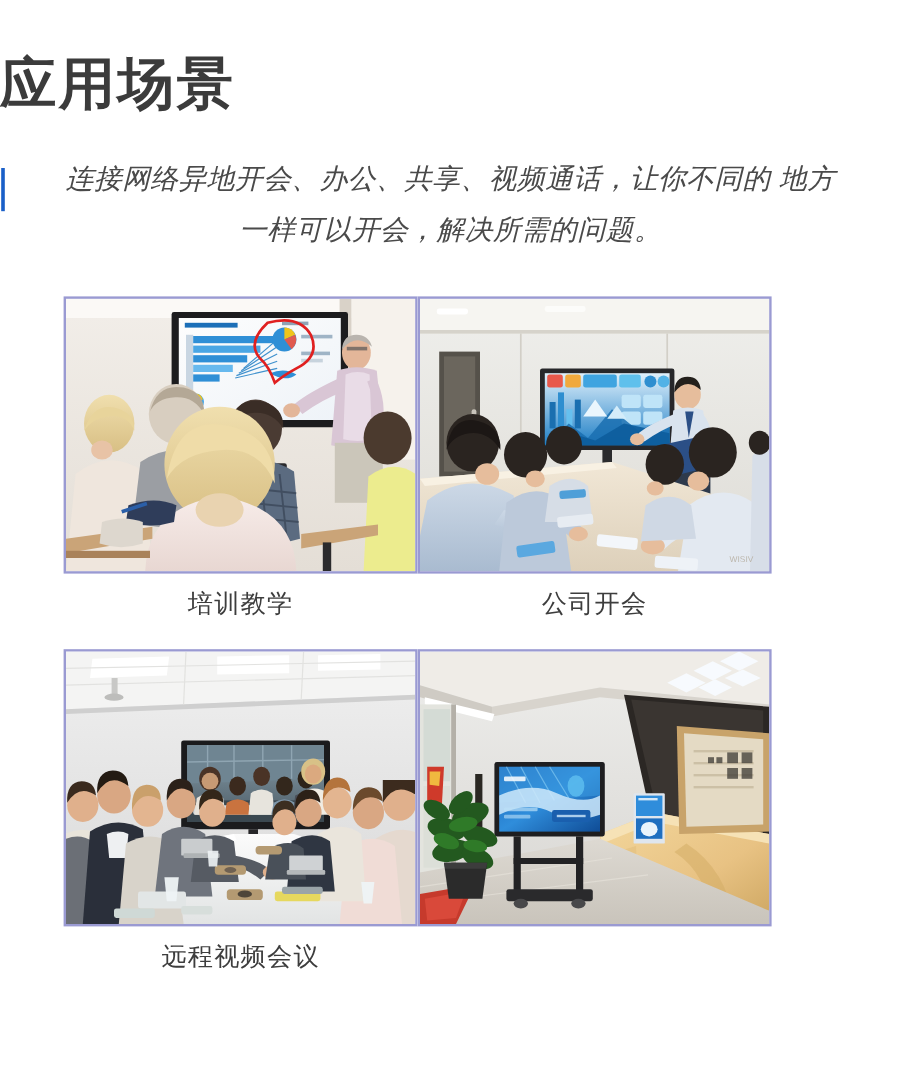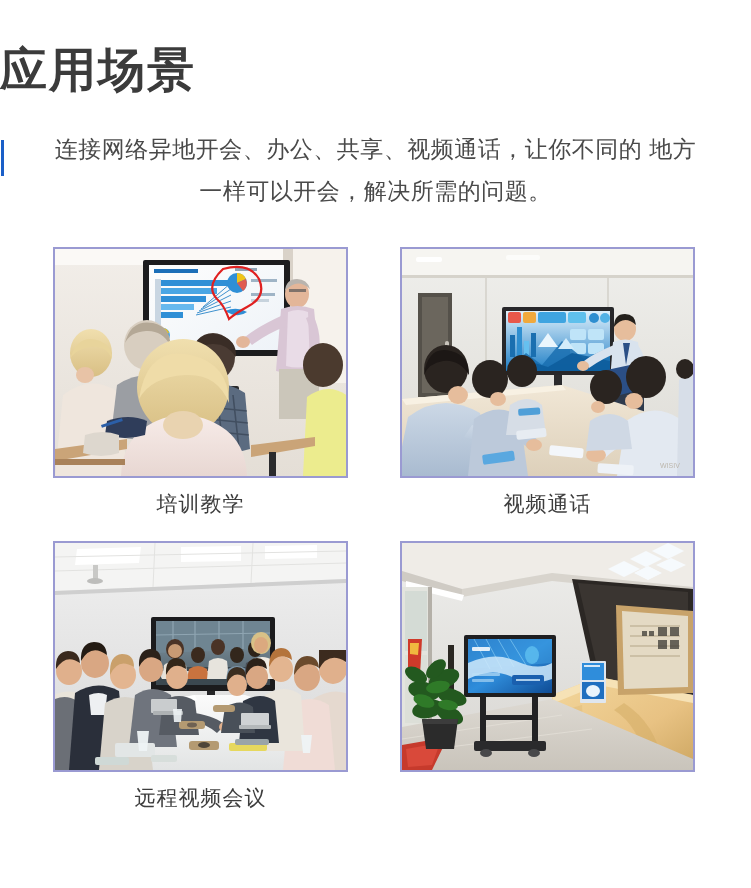--- a/index.html
+++ b/index.html
@@ -44,32 +44,33 @@
   .page-desc {
     position: absolute;
     left: 45px;
     top: 128px;
     width: 661px;
     text-align: center;
     font-size: 23px;
     line-height: 42px;
     color: #4a4a4a;
     letter-spacing: 0.5px;
+    font-style: italic;
   }
 
   
   .grid {
     position: absolute;
     left: 53px;
     top: 247px;
     width: 642px;
   }
   .grid-row {
     display: flex;
-    justify-content: space-between;
+    justify-content: flex-start;
   }
   .grid-row.row-2 {
     margin-top: 22px;
   }
 
   .card {
     width: 295px;
   }
   .card-frame {
     width: 295px;
@@ -348,21 +349,21 @@
           <ellipse cx="283" cy="120" rx="9" ry="10" fill="#2a2420"></ellipse>
 
           <rect x="114" y="182" width="30" height="9" rx="2" fill="#e7ecf2" transform="rotate(-6 114 182)"></rect>
           <rect x="148" y="196" width="34" height="10" rx="2" fill="#f3f6fa" transform="rotate(6 148 196)"></rect>
           <rect x="196" y="214" width="36" height="10" rx="2" fill="#eef2f7" transform="rotate(4 196 214)"></rect>
           <rect x="80" y="206" width="32" height="10" rx="2" fill="#5aa8e0" transform="rotate(-8 80 206)"></rect>
           <rect x="116" y="160" width="22" height="7" rx="2" fill="#4f9fd8" transform="rotate(-4 116 160)"></rect>
           <text x="258" y="219" font-family="Liberation Sans, sans-serif" font-size="7" fill="#b9b2a6" opacity="0.9">WISIV</text>
         </svg>
       </div>
-      <div class="card-caption">视频通话</div>
+      <div class="card-caption">公司开会</div>
     </div>
 
   </div>
 
   <div class="grid-row row-2">
 
     <div class="card">
       <div class="card-frame">
         <svg viewBox="0 0 291 227" preserveAspectRatio="none">
           <defs>

